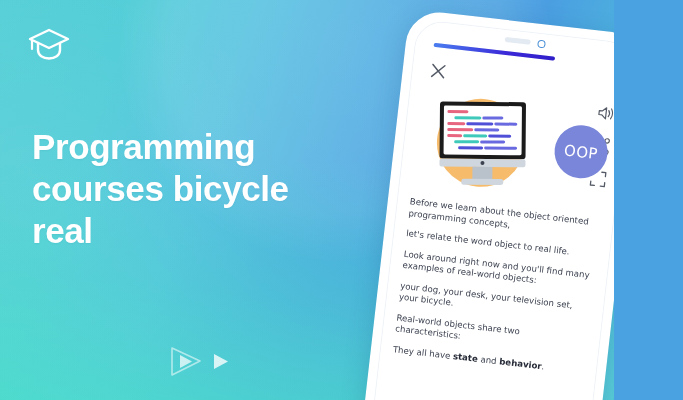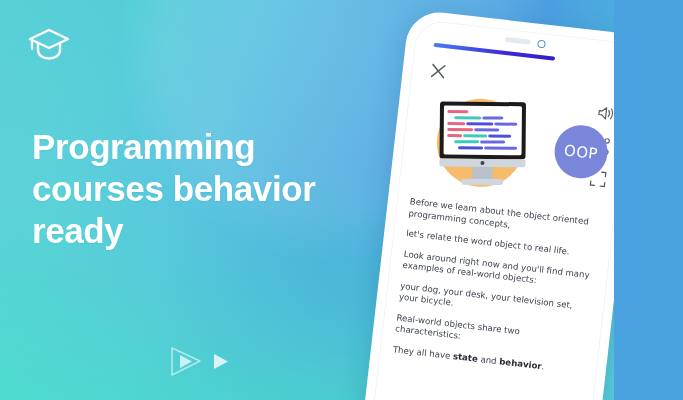--- a/index.html
+++ b/index.html
@@ -209,22 +209,22 @@
   <div id="logo">
     <svg viewBox="0 0 44 36" width="44" height="36">
       <path d="M22 4 L41 13 L22 22 L3 13 Z" fill="none" stroke="#ffffff" stroke-width="2.4" stroke-linejoin="round"></path>
       <path d="M11 17 L11 24 C11 29.5 16 32.5 22 32.5 C28 32.5 33 29.5 33 24 L33 17" fill="none" stroke="#ffffff" stroke-width="2.4" stroke-linecap="round" stroke-linejoin="round"></path>
       <path d="M5 14.5 L5 23" fill="none" stroke="#ffffff" stroke-width="2.2" stroke-linecap="round"></path>
     </svg>
   </div>
 
   <div id="headline">
     <div>Programming</div>
-    <div>courses behavior</div>
-    <div>ready</div>
+    <div>courses bicycle</div>
+    <div>real</div>
   </div>
 
   <div id="play-decor">
     <svg viewBox="0 0 80 40" width="80" height="40">
       <g>
         <path d="M4 6 L32 19 L4 33 Z" fill="none" stroke="rgba(255,255,255,0.55)" stroke-width="1.6" stroke-linejoin="round"></path>
         <path d="M12 13 L24 19.5 L12 26 Z" fill="rgba(255,255,255,0.70)"></path>
       </g>
       <g>
         <path d="M46 12 L60 19.5 L46 27 Z" fill="rgba(255,255,255,0.78)"></path>

